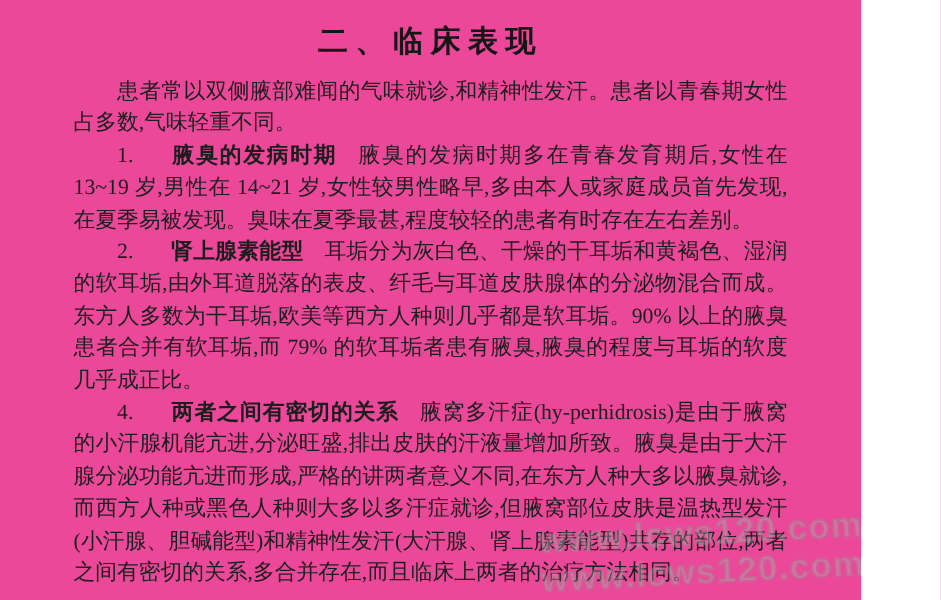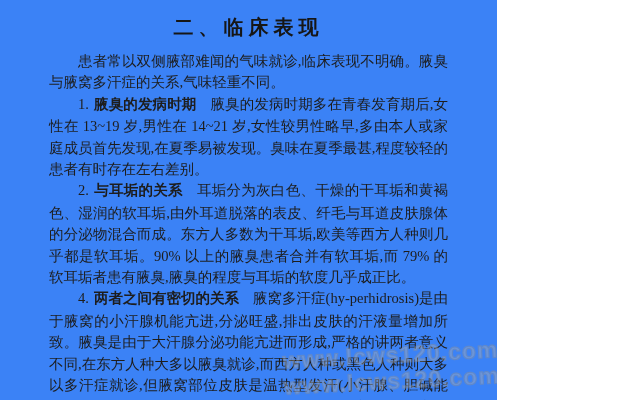--- a/index.html
+++ b/index.html
@@ -2,23 +2,23 @@
 <html><head>
 <meta charset="utf-8">
 <style>
   html, body {
     margin: 0;
     padding: 0;
     background: #ffffff;
   }
   .page {
     position: relative;
-    width: 497px;
+    width: 574px;
     height: 400px;
-    background: #3b82f6;
+    background: #ec4899;
     overflow: hidden;
     color: #1d1d1d;
     font-family: "Liberation Serif", serif;
   }
   .title {
     margin: 14px 0 10px 0;
     text-align: center;
     font-family: "Liberation Sans", sans-serif;
     font-size: 20px;
     font-weight: 600;
@@ -33,23 +33,24 @@
     text-justify: inter-ideograph;
   }
   .para {
     margin: 0;
     text-indent: 2em;
   }
   .pnum:not(:empty) {
     margin-right: 5px;
   }
   .phead:not(:empty) {
-    font-family: Liberation Mono, monospace;
+    font-family: Liberation Serif, serif;
     font-weight: 600;
     margin-right: 14px;
+    margin-left: 20px;
   }
   .watermark {
     position: absolute;
     right: 4px;
     bottom: 6px;
     width: 210px;
     transform: rotate(-3deg);
     text-align: center;
     opacity: 0.45;
     pointer-events: none;
@@ -70,29 +71,29 @@
 </head>
 <body>
 
 <div class="page">
 
   <h1 class="title">二、临床表现</h1>
 
   <div class="content">
 
     <p class="para">
-      <span class="pnum"></span><span class="phead"></span><span class="pbody">患者常以双侧腋部难闻的气味就诊,临床表现不明确。腋臭与腋窝多汗症的关系,气味轻重不同。</span>
+      <span class="pnum"></span><span class="phead"></span><span class="pbody">患者常以双侧腋部难闻的气味就诊,和精神性发汗。患者以青春期女性占多数,气味轻重不同。</span>
     </p>
 
     <p class="para">
       <span class="pnum">1.</span><span class="phead">腋臭的发病时期</span><span class="pbody">腋臭的发病时期多在青春发育期后,女性在 13~19 岁,男性在 14~21 岁,女性较男性略早,多由本人或家庭成员首先发现,在夏季易被发现。臭味在夏季最甚,程度较轻的患者有时存在左右差别。</span>
     </p>
 
     <p class="para">
-      <span class="pnum">2.</span><span class="phead">与耳垢的关系</span><span class="pbody">耳垢分为灰白色、干燥的干耳垢和黄褐色、湿润的软耳垢,由外耳道脱落的表皮、纤毛与耳道皮肤腺体的分泌物混合而成。东方人多数为干耳垢,欧美等西方人种则几乎都是软耳垢。90% 以上的腋臭患者合并有软耳垢,而 79% 的软耳垢者患有腋臭,腋臭的程度与耳垢的软度几乎成正比。</span>
+      <span class="pnum">2.</span><span class="phead">肾上腺素能型</span><span class="pbody">耳垢分为灰白色、干燥的干耳垢和黄褐色、湿润的软耳垢,由外耳道脱落的表皮、纤毛与耳道皮肤腺体的分泌物混合而成。东方人多数为干耳垢,欧美等西方人种则几乎都是软耳垢。90% 以上的腋臭患者合并有软耳垢,而 79% 的软耳垢者患有腋臭,腋臭的程度与耳垢的软度几乎成正比。</span>
     </p>
 
 
     <p class="para">
       <span class="pnum">4.</span><span class="phead">两者之间有密切的关系</span><span class="pbody">腋窝多汗症(hy-perhidrosis)是由于腋窝的小汗腺机能亢进,分泌旺盛,排出皮肤的汗液量增加所致。腋臭是由于大汗腺分泌功能亢进而形成,严格的讲两者意义不同,在东方人种大多以腋臭就诊,而西方人种或黑色人种则大多以多汗症就诊,但腋窝部位皮肤是温热型发汗(小汗腺、胆碱能型)和精神性发汗(大汗腺、肾上腺素能型)共存的部位,两者之间有密切的关系,多合并存在,而且临床上两者的治疗方法相同。</span>
     </p>
 
   </div>
 
   <div class="watermark">

